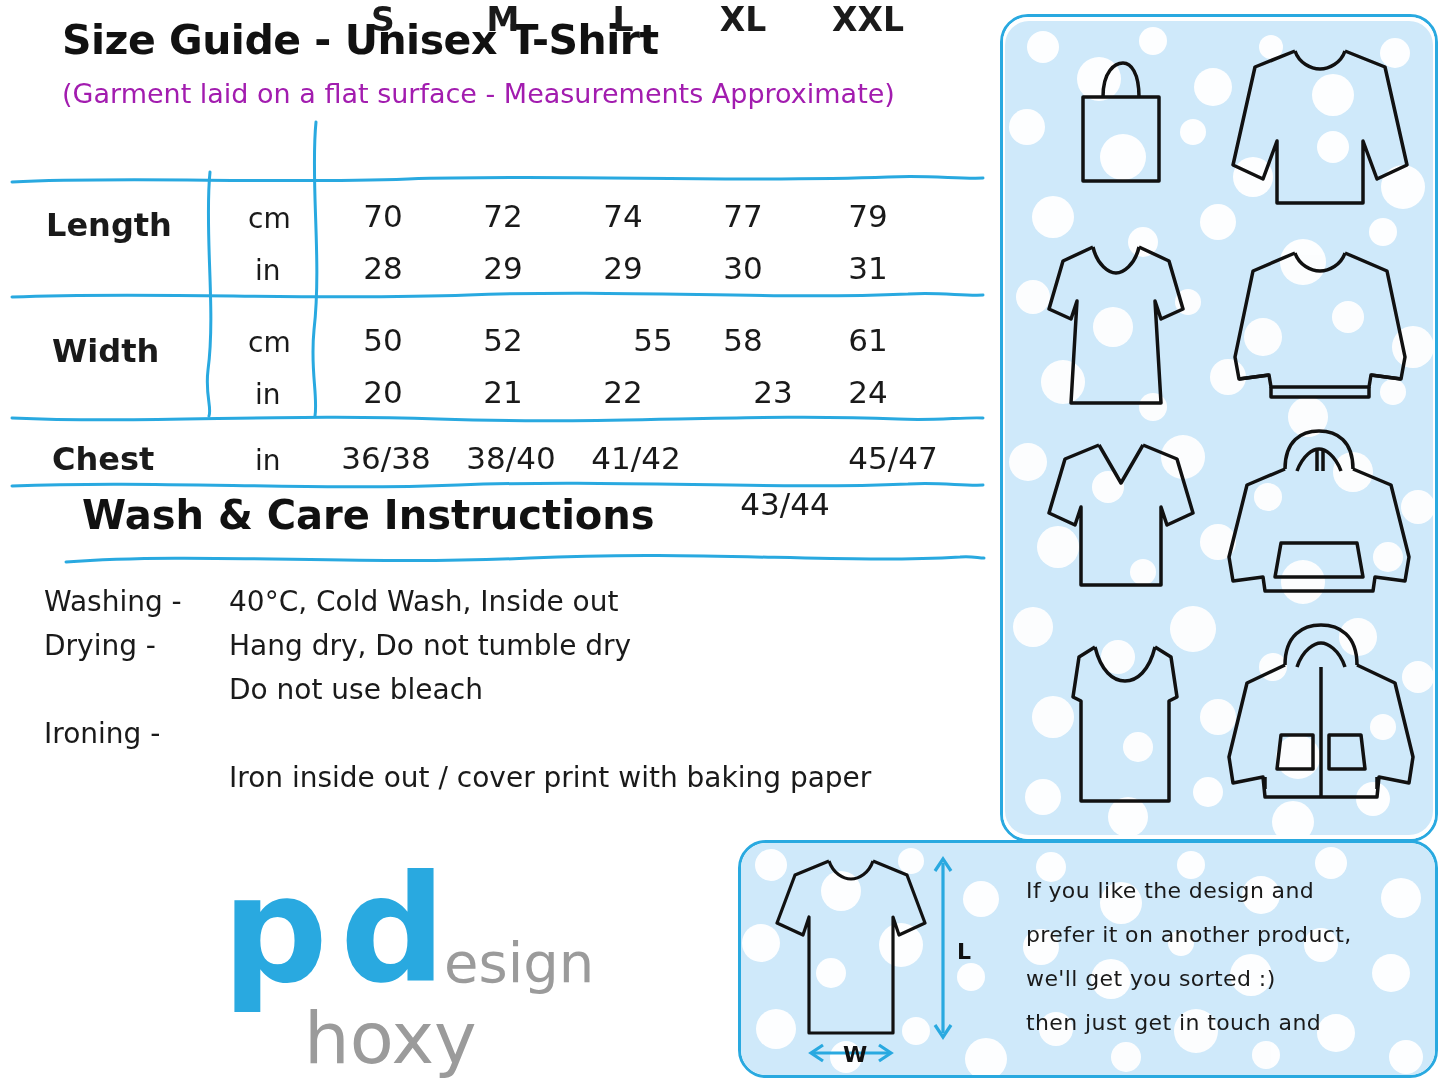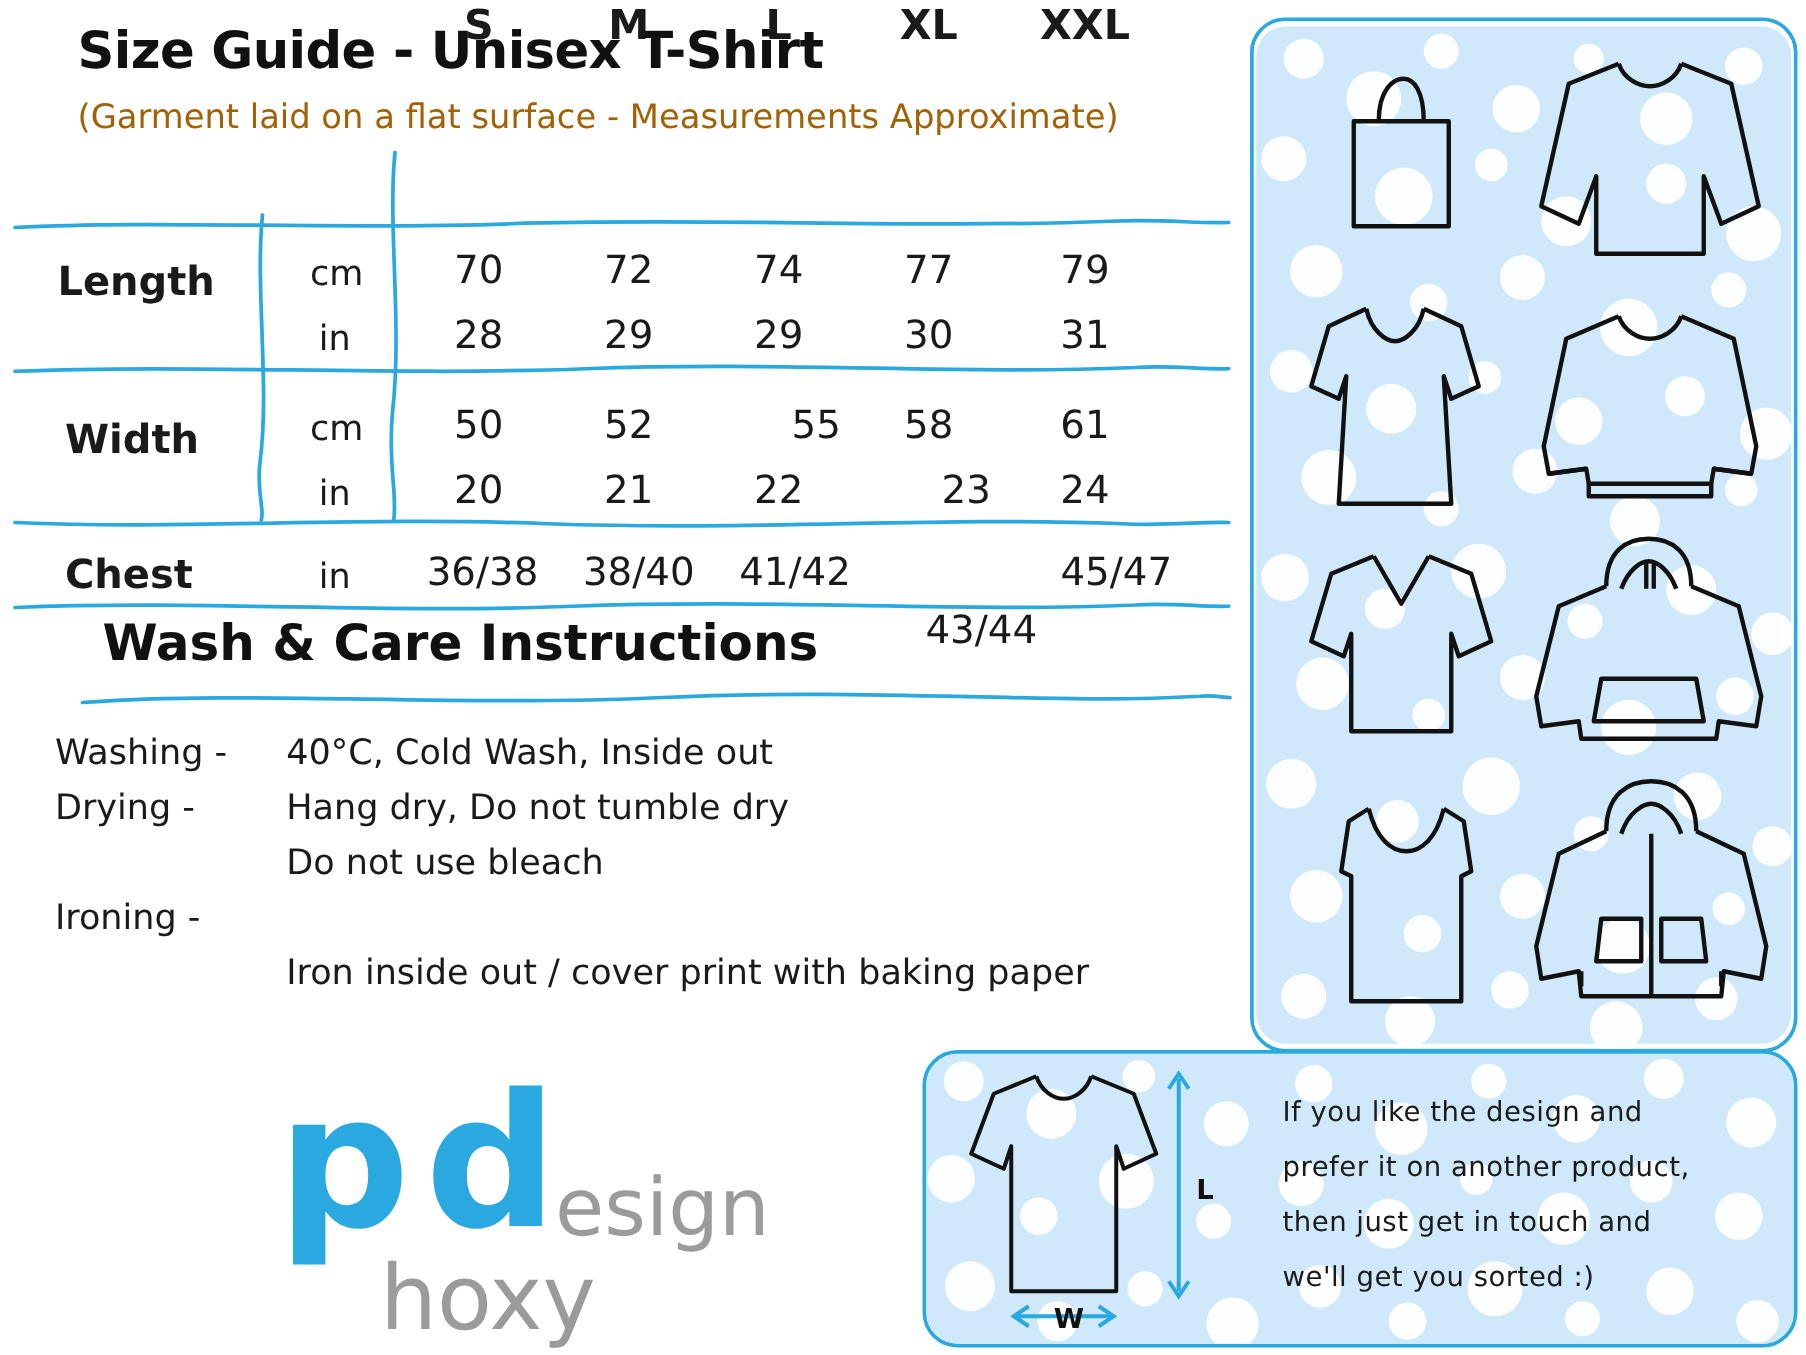--- a/index.html
+++ b/index.html
@@ -16,21 +16,21 @@
   
   .left{position:absolute;left:0;top:0;width:1000px;height:1084px;}
 
   .title{
     position:absolute;left:62px;top:16px;
     font-size:41px;font-weight:bold;letter-spacing:-0.5px;
     color:#111;
   }
   .subtitle{
     position:absolute;left:62px;top:78px;
-    font-size:27px;color:#a16207;font-weight:normal;
+    font-size:27px;color:#a21caf;font-weight:normal;
   }
 
   
   .table{position:absolute;left:10px;top:120px;width:975px;height:365px;}
   .sz-head{position:absolute;top:0;width:100%;height:48px;}
   .sz-head span{
     position:absolute;font-size:33px;font-weight:bold;text-align:center;
     width:100px;
   }
   .rowlabel{
@@ -63,21 +63,21 @@
   .logo{position:absolute;left:222px;top:848px;width:430px;height:215px;}
   .logo .p{
     position:absolute;left:0;top:8px;font-size:148px;line-height:148px;
     color:#29a9e0;font-weight:bold;font-family:"DejaVu Sans", sans-serif;
   }
   .logo .d{
     position:absolute;left:118px;top:8px;font-size:148px;line-height:148px;
     color:#29a9e0;font-weight:bold;
   }
   .logo .esign{
-    position:absolute;left:222px;top:82px;font-size:64px;color:#9b9b9b;
+    position:absolute;left:222px;top:82px;font-size:56px;color:#9b9b9b;
   }
   .logo .hoxy{
     position:absolute;left:46px;top:148px;font-size:72px;color:#9b9b9b;margin-left:36px;
   }
 
   
   .right-panel{
     position:absolute;left:1000px;top:14px;width:432px;height:822px;
     border:3px solid #29a9e0;border-radius:28px;
     background:#ffffff;
@@ -402,18 +402,18 @@
           <path d="M118,198 L130,206 L118,214"></path>
         </g>
         <text class="lbl" x="196" y="112" fill="#111" font-size="22" font-weight="bold" font-family="DejaVu Sans, sans-serif">L</text>
         <text class="lbl" x="82" y="215" fill="#111" font-size="22" font-weight="bold" font-family="DejaVu Sans, sans-serif">W</text>
       </svg>
     </div>
 
     <div class="bp-text">
       <div>If you like the design and</div>
       <div>prefer it on another product,</div>
+      <div>we'll get you sorted :)</div>
       <div>then just get in touch and</div>
-      <div>we'll get you sorted :)</div>
     </div>
   </div>
 
 </div>
 
 </body></html>

